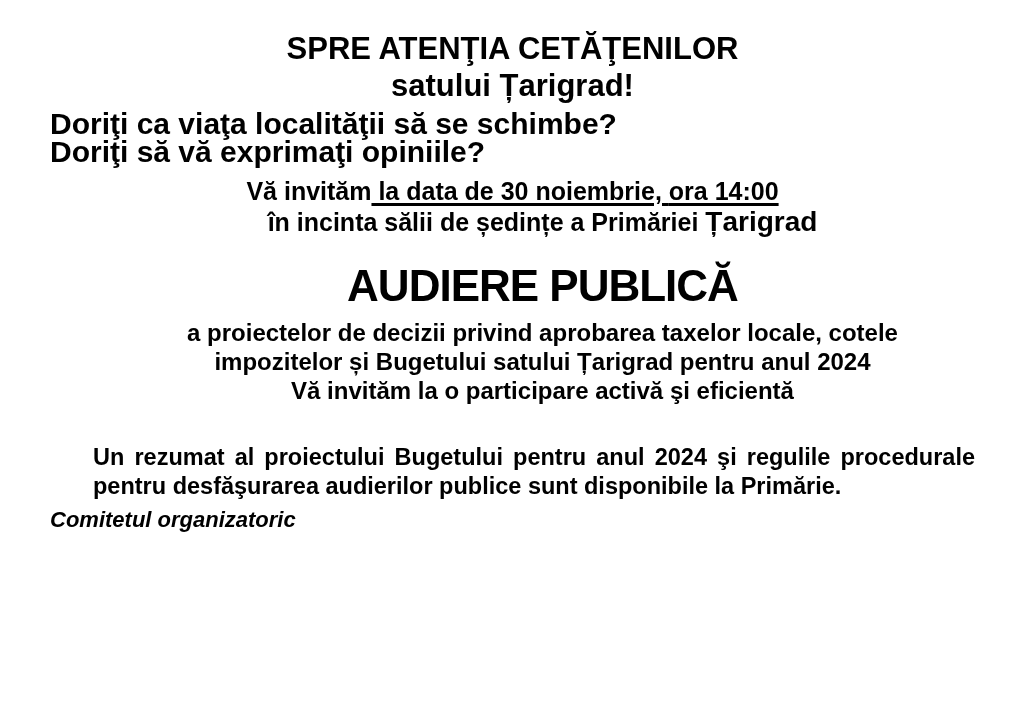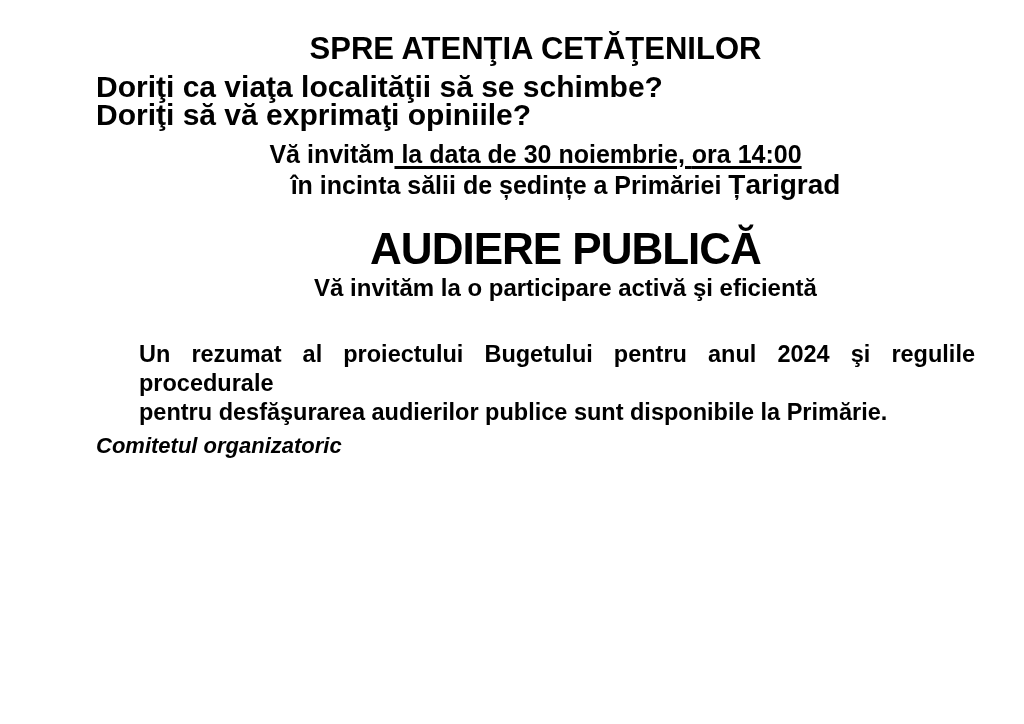--- a/index.html
+++ b/index.html
@@ -6,21 +6,21 @@
   html, body { width: 1024px; height: 724px; }
   body {
     background: #ffffff;
     color: #000000;
     font-family: "Liberation Sans", sans-serif;
     overflow: hidden;
   }
   .page {
     width: 1024px;
     height: 724px;
-    padding: 30px 49px 0 96px;
+    padding: 30px 49px 0 50px;
     background: #ffffff;
   }
 
   .title-block {
     font-size: 31px;
     line-height: 37px;
     font-weight: bold;
     text-align: center;
   }
   .questions-block {
@@ -96,34 +96,39 @@
     font-style: italic;
   }
 </style>
 </head>
 <body>
 
 <div class="page">
 
   <div class="title-block">
     <div>SPRE ATENŢIA CETĂŢENILOR</div>
+    <div>satului Țarigrad!</div>
   </div>
 
   <div class="questions-block">
     <div>Doriţi ca viaţa localităţii să se schimbe?</div>
     <div>Doriţi să vă exprimaţi opiniile?</div>
   </div>
 
   <div class="invite-block">
     <div><span>Vă invităm</span><span class="underlined"> la data de 30 noiembrie, </span><span class="underlined italic">ora 14:00</span></div>
     <div class="invite-line2"><span>în incinta sălii de ședințe a Primăriei </span><span class="loc-big">Țarigrad</span></div>
   </div>
 
   <div class="hearing-title">AUDIERE PUBLICĂ</div>
 
+  <div class="subject-block">
+    <div>a proiectelor de decizii privind aprobarea taxelor locale, cotele</div>
+    <div>impozitelor și Bugetului satului Țarigrad pentru anul 2024</div>
+  </div>
 
   <div class="participation-line">Vă invităm la o participare activă şi eficientă</div>
 
 
   <div class="footer-par">
     <div class="justify-line">Un rezumat al proiectului Bugetului pentru anul 2024 şi regulile procedurale</div>
     <div>pentru desfăşurarea audierilor publice sunt disponibile la Primărie.</div>
   </div>
 
   <div class="signature-line">Comitetul organizatoric</div>

